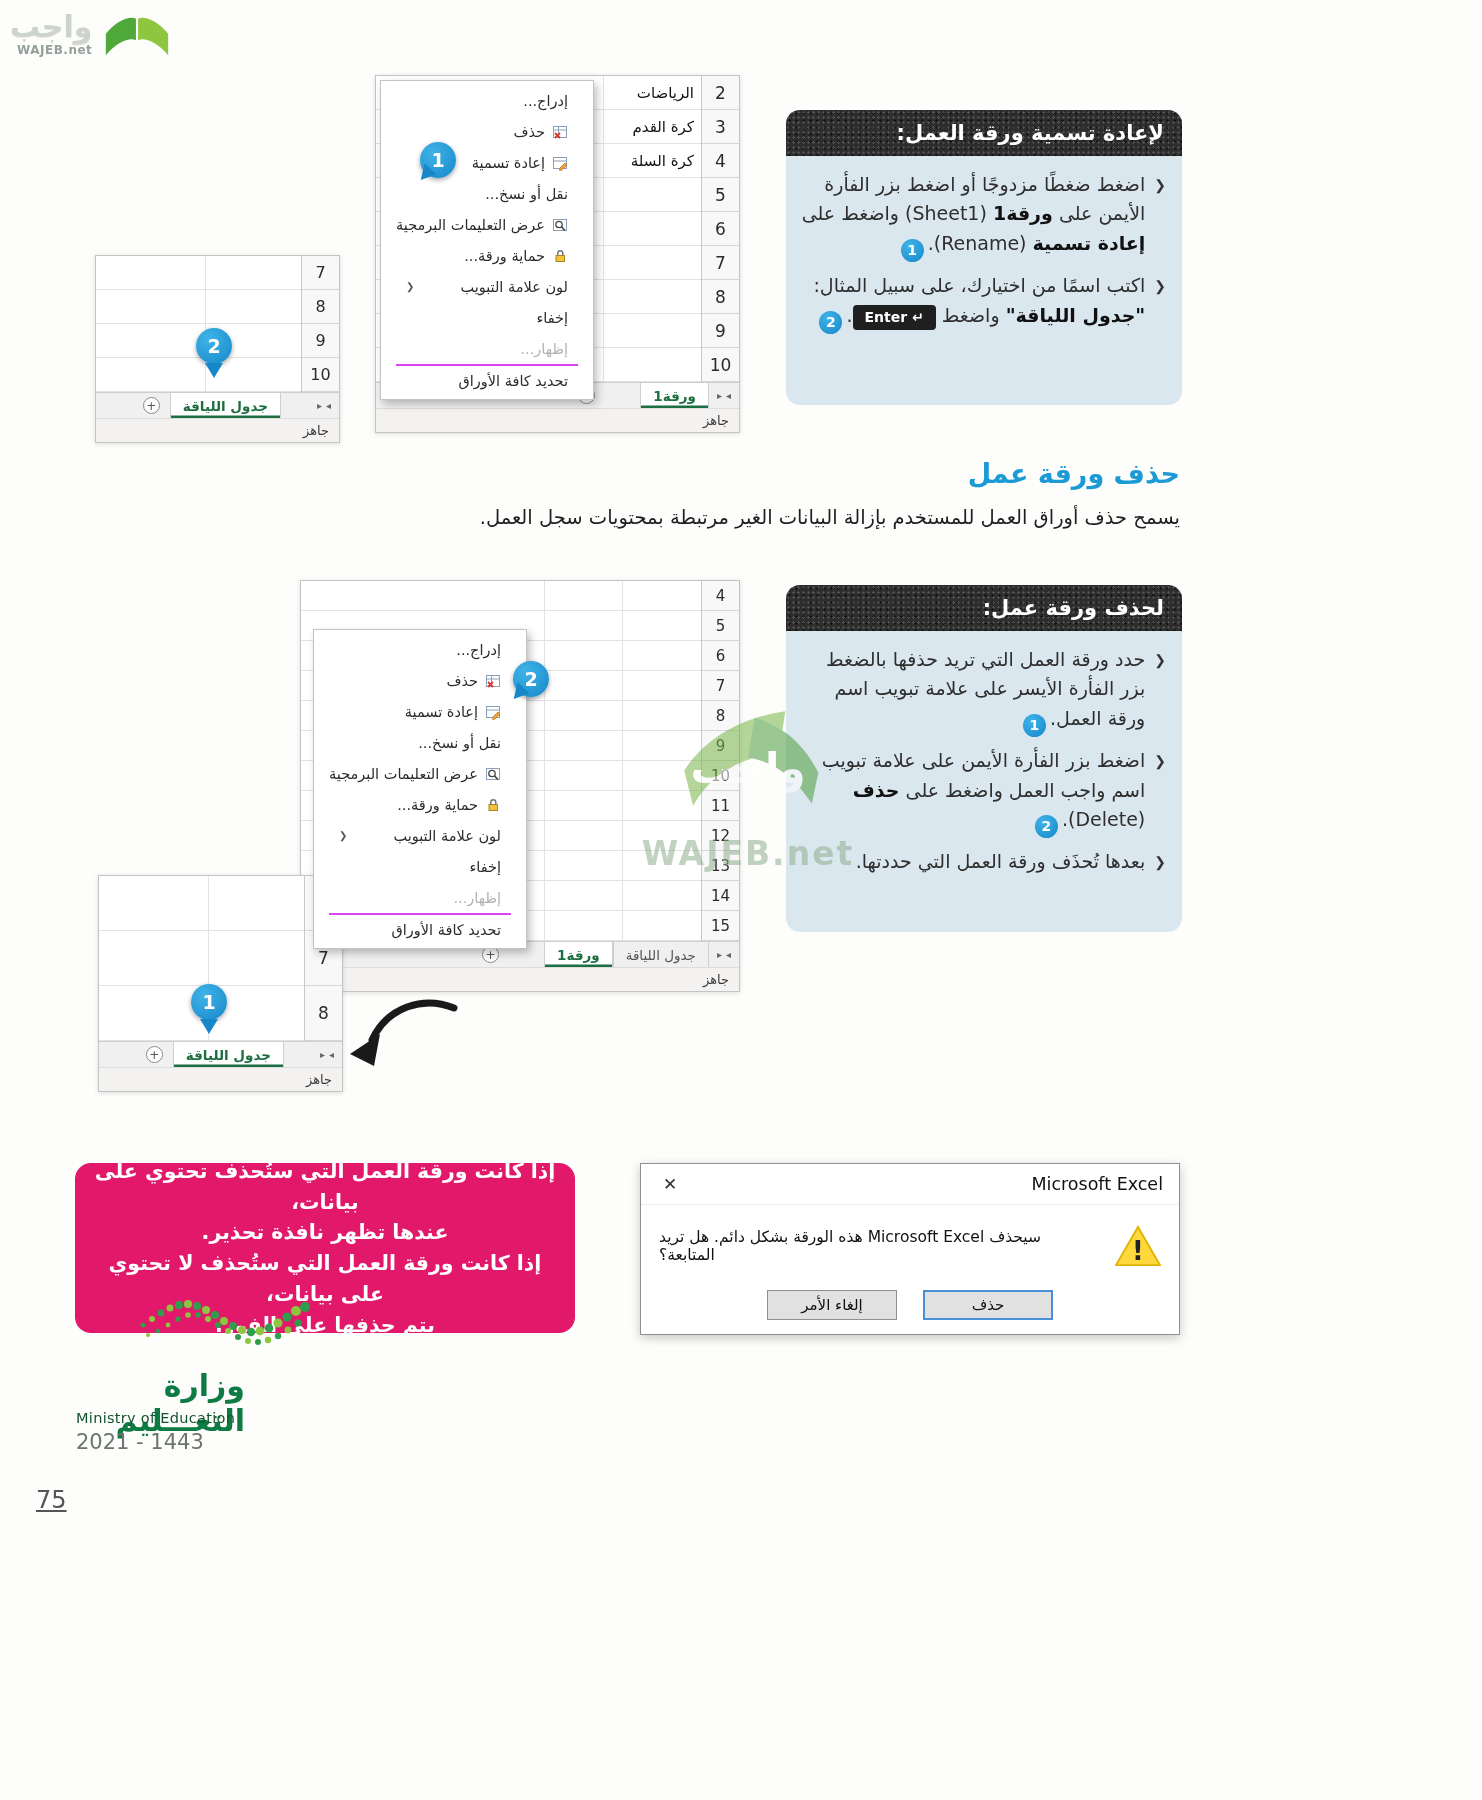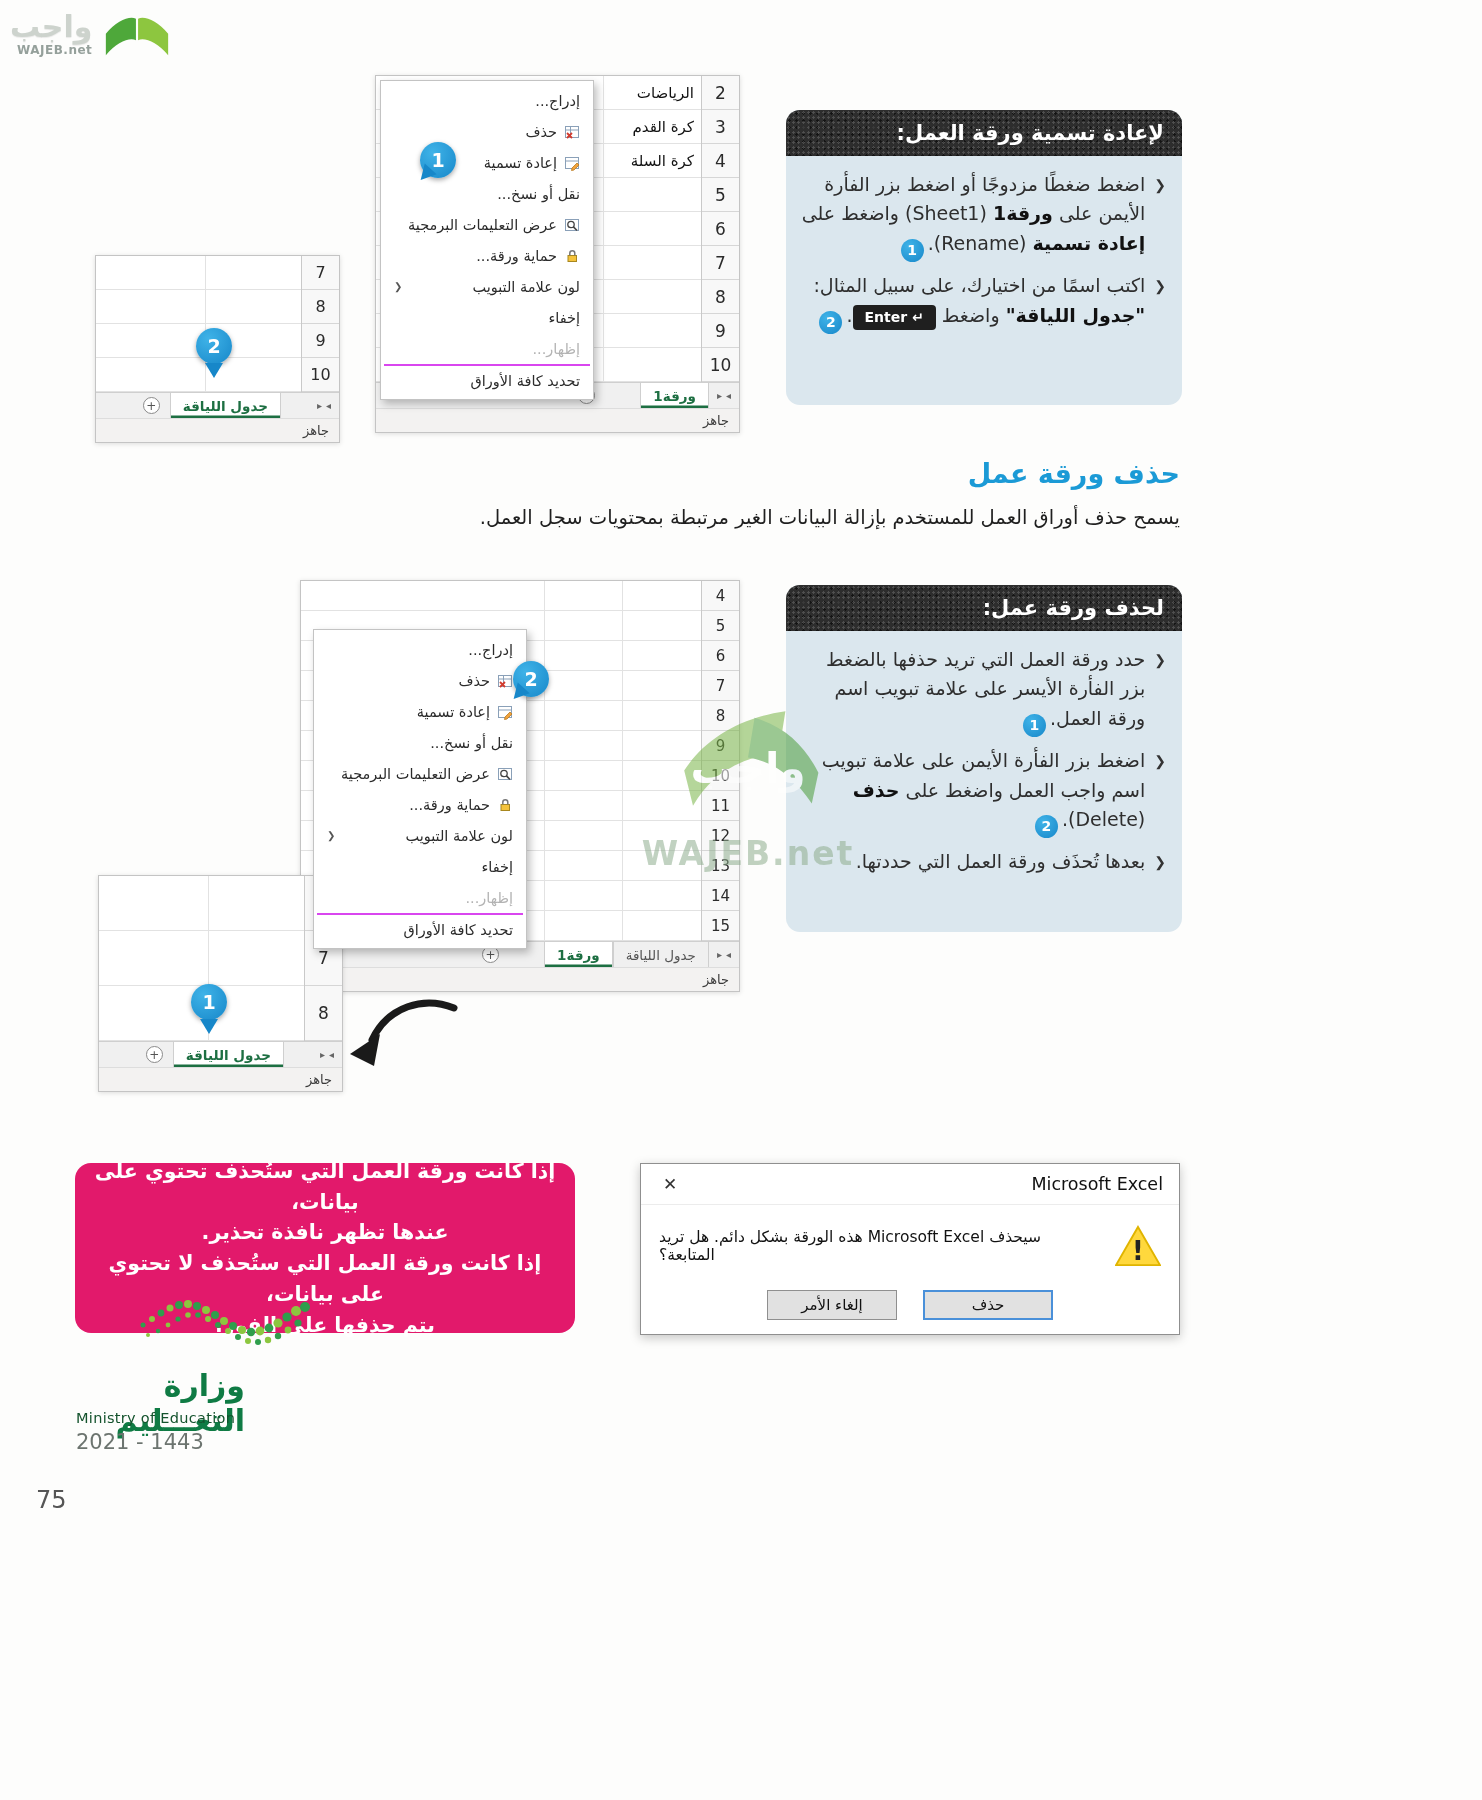--- a/index.html
+++ b/index.html
@@ -59,21 +59,21 @@
   .tab.m-start { margin-inline-start:28px; }
   .addbtn { width:17px; height:17px; border:1px solid #8a8a8a; border-radius:50%;
             display:flex; align-items:center; justify-content:center; font-size:12px;
             line-height:1; color:#555; align-self:center; margin:0 10px; background:#fff; }
   .addbtn.gap { margin-inline-start:45px; }
   .statusbar { height:24px; background:#f3f2f1; border-top:1px solid #ddd; display:flex;
                direction:rtl; align-items:center; padding:0 10px; font-size:13px; color:#3a3a3a; }
 
   
   .ctx-menu { position:absolute; width:214px; background:#fff; border:1px solid #c3c3c3;
-              box-shadow:3px 4px 8px rgba(0,0,0,.25); direction:rtl; padding:4px 3px; z-index:6; }
+              box-shadow:3px 4px 8px rgba(0,0,0,.25); direction:rtl; padding:4px 15px; z-index:6; }
   .mi { display:flex; align-items:center; height:31px; padding:0 10px; gap:7px;
         font-size:14.5px; color:#2b2b2b; cursor:default; }
   .mi .ic { flex:0 0 16px; width:16px; height:16px; display:flex; }
   .mi .lbl { white-space:nowrap; }
   .mi.disabled { color:#b3b3b3; }
   .mi .sub { margin-inline-start:auto; font-size:10px; color:#555; }
   .mi.sep { border-top:2px solid #d946ef; }
 
   
   .callout { position:absolute; width:36px; height:36px; border-radius:50%;
@@ -148,21 +148,21 @@
   .btn { min-width:130px; height:30px; background:#e1e1e1; border:1px solid #8f8f8f;
          font-size:15px; font-family:inherit; color:#111; }
   .btn.primary { border:2px solid #4a90d9; }
 
   
   .moe-ar { position:absolute; left:75px; top:1368px; width:170px; direction:rtl;
             text-align:right; font-size:30px; font-weight:bold; color:#0f7b44; }
   .moe-en { position:absolute; left:76px; top:1410px; font-size:14.5px; color:#14532d;
             letter-spacing:.3px; }
   .moe-years { position:absolute; left:76px; top:1430px; font-size:21px; color:#6c746f; }
-  .pagenum { position:absolute; left:36px; top:1486px; font-size:24px; color:#555; }
+  .pagenum { position:absolute; left:36px; top:1486px; font-size:24px; color:#555;text-decoration:underline; }
 </style>
 </head>
 <body>
 
 <div class="brand">
   <div class="brand-text">
     <div class="brand-ar">واجب</div>
     <div class="brand-en">WAJEB.net</div>
   </div>
   <svg width="78" height="58" viewBox="0 0 70 54">

